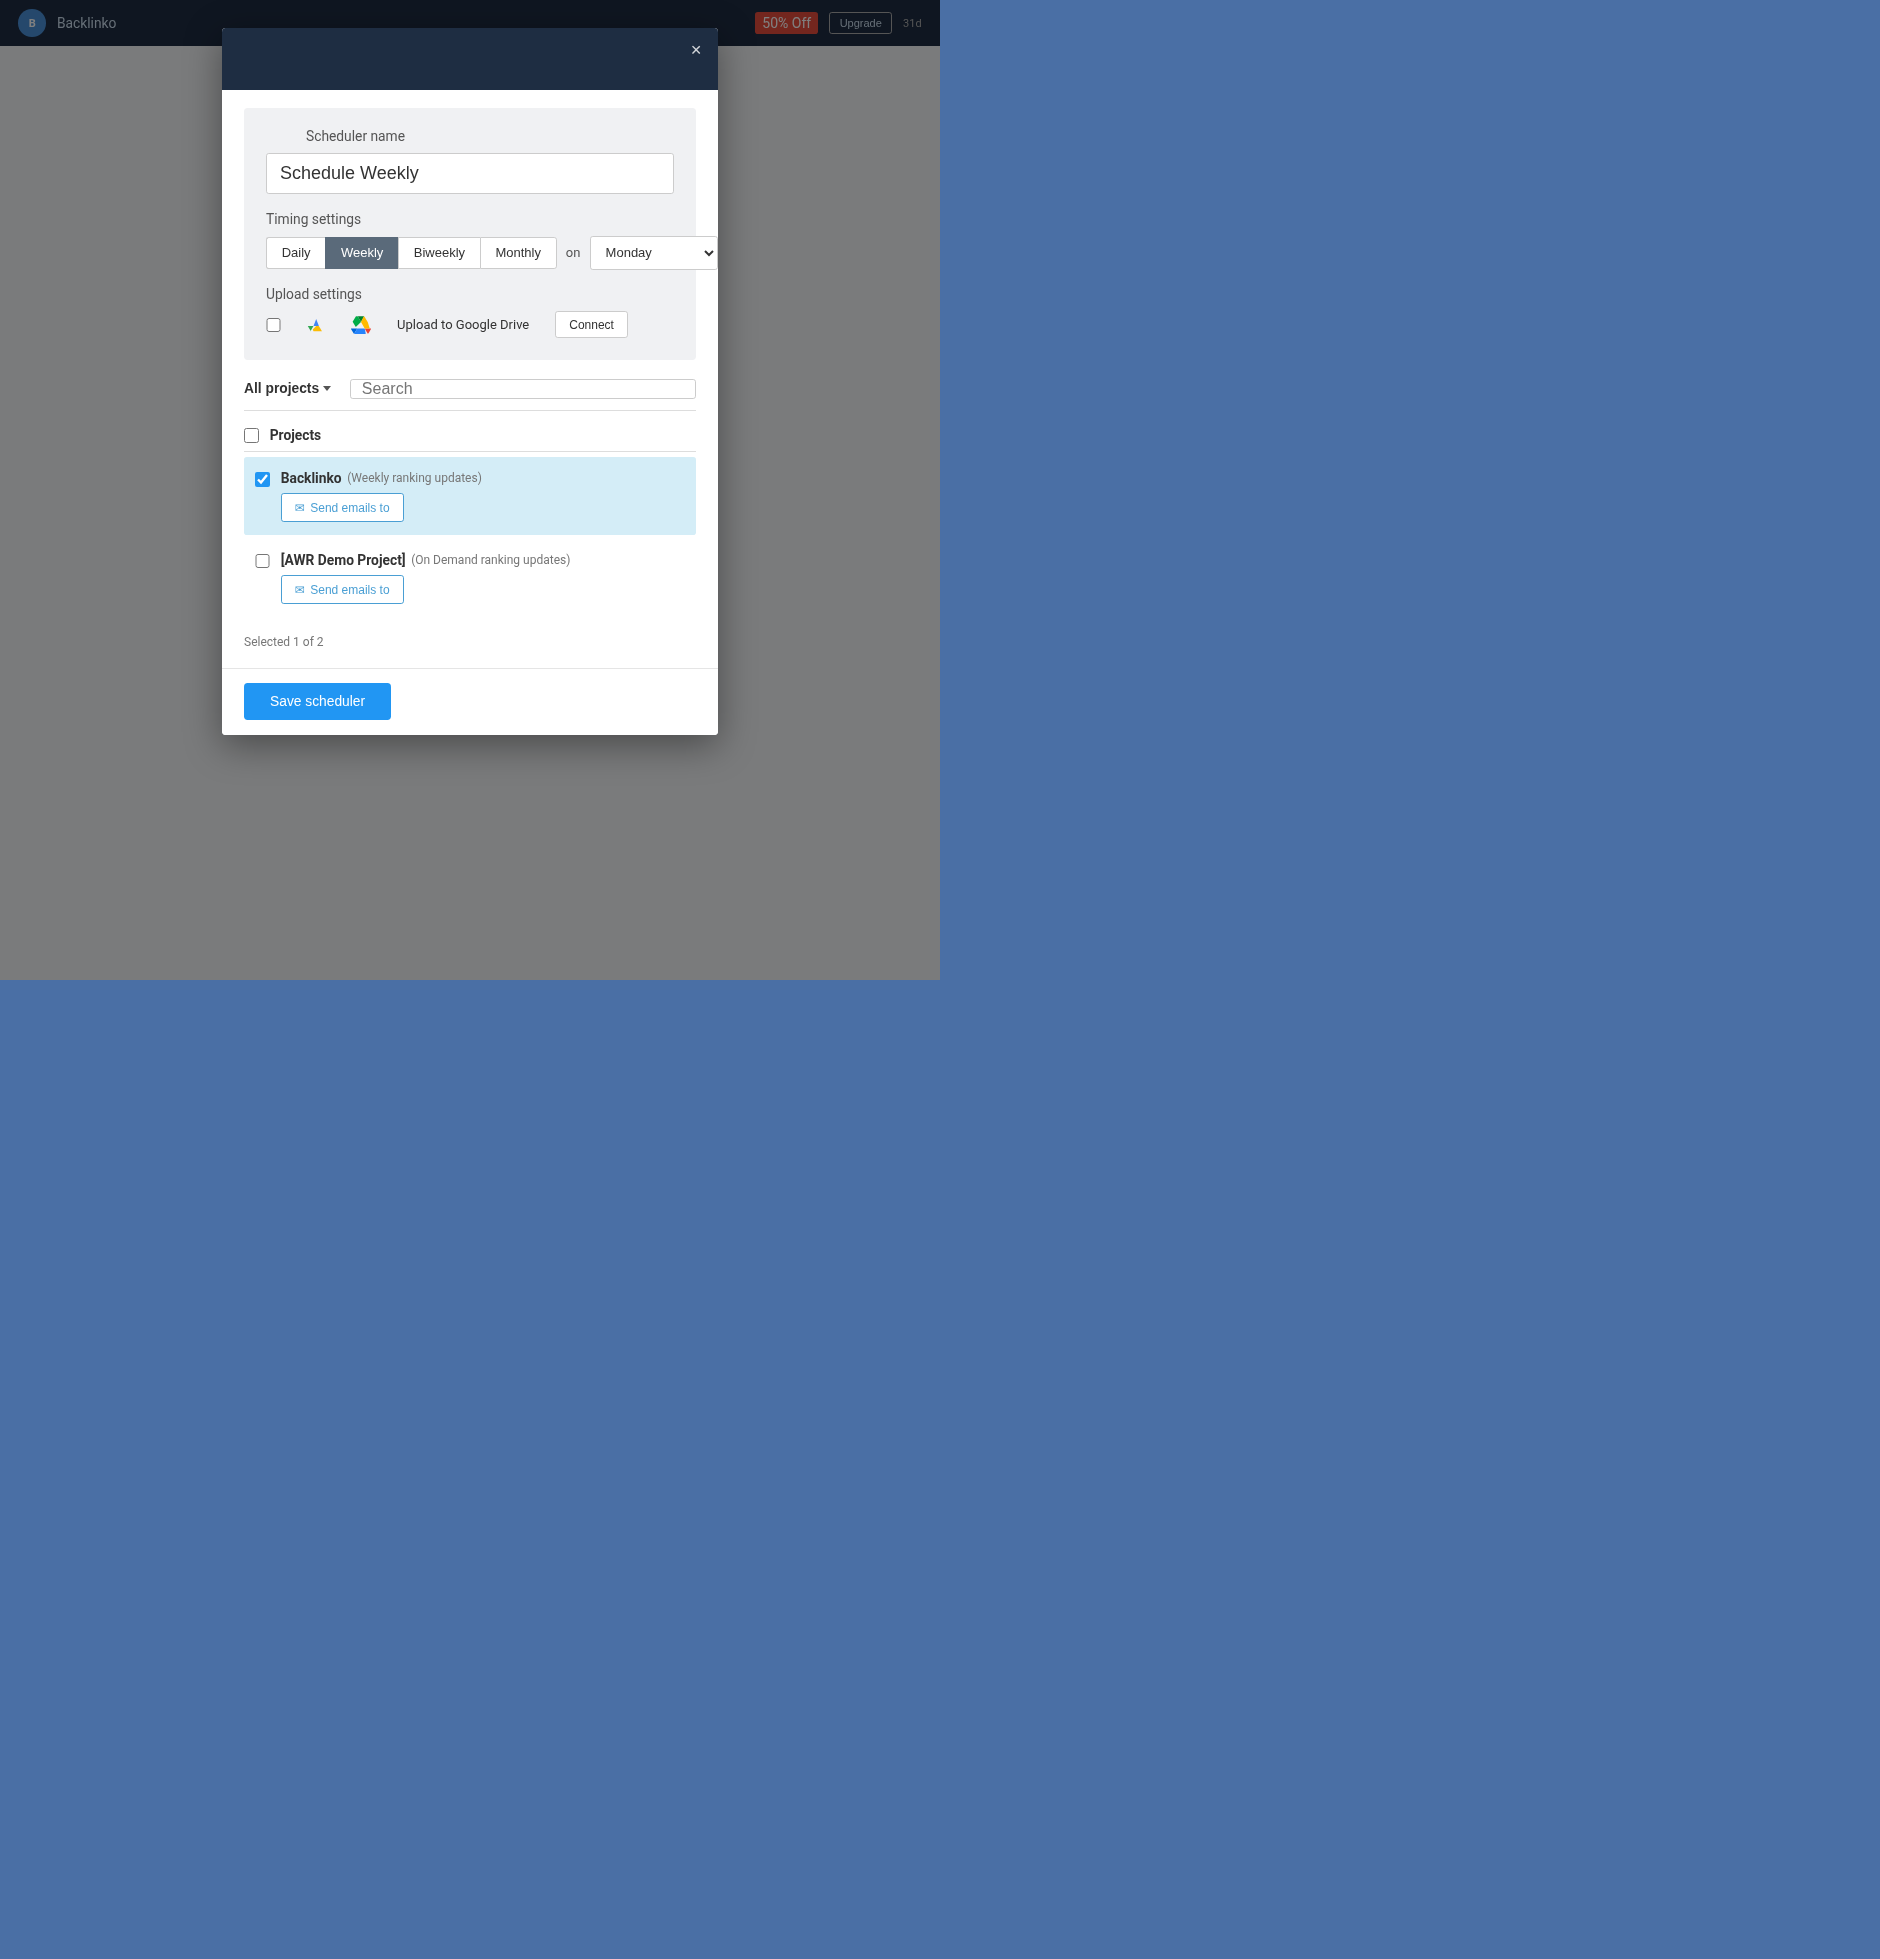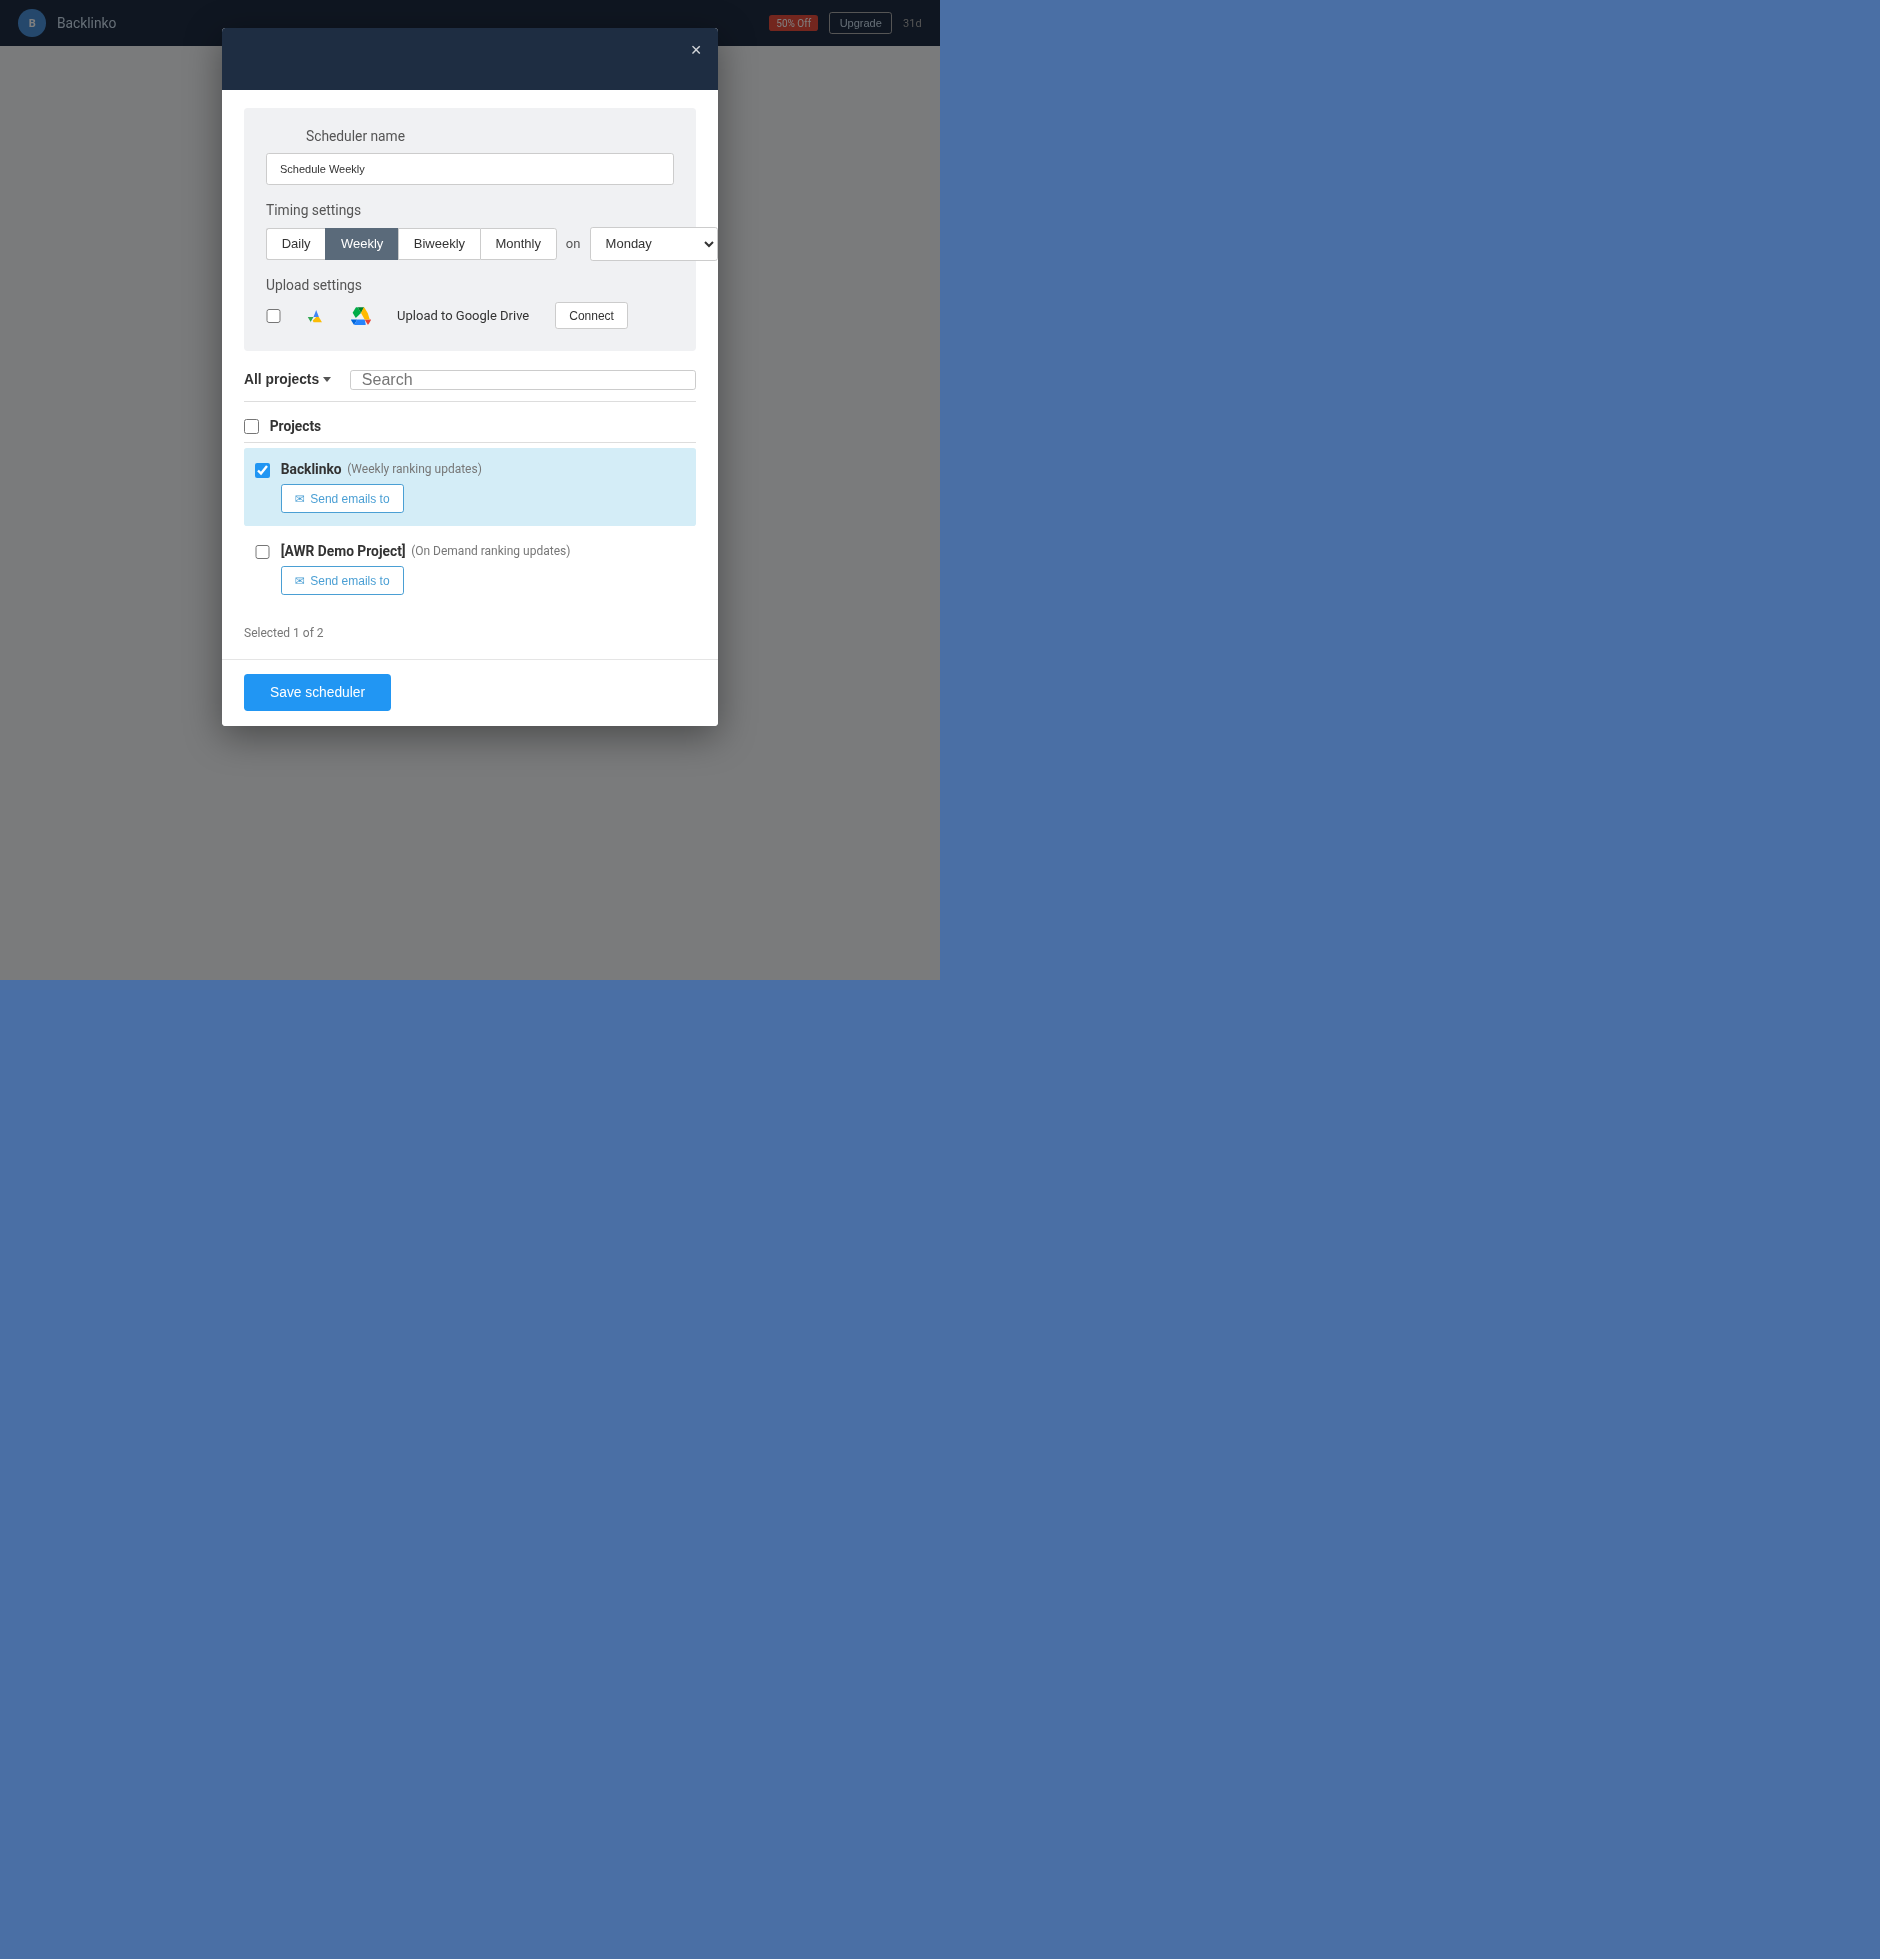--- a/index.html
+++ b/index.html
@@ -85,21 +85,21 @@
       display: block;
       font-size: 13.8px;
       color: #555;
       margin-bottom: 9.2px;
       margin-left: 40px;
     }
 
     .scheduler-name-input {
       width: 100%;
       padding: 9.2px 13px;
-      font-size: 11px;
+      font-size: 18px;
       border: 0.9px solid #ccc;
       border-radius: 2.8px;
       background: #fff;
       color: #333;
       outline: none;
       margin-bottom: 16.5px;
     }
 
     .timing-label {
       font-size: 13.8px;
@@ -360,21 +360,21 @@
 
     .bg-site-name {
       color: #cde;
       font-size: 13.8px;
     }
 
     .bg-badge {
       margin-left: auto;
       background: #e74c3c;
       color: #fff;
-      font-size: 10px;
+      font-size: 14px;
       padding: 2.8px 7.3px;
       border-radius: 2.8px;
     }
 
     .bg-upgrade-btn {
       background: transparent;
       border: 0.9px solid #aaa;
       color: #cde;
       font-size: 11px;
       padding: 3.7px 9.2px;

